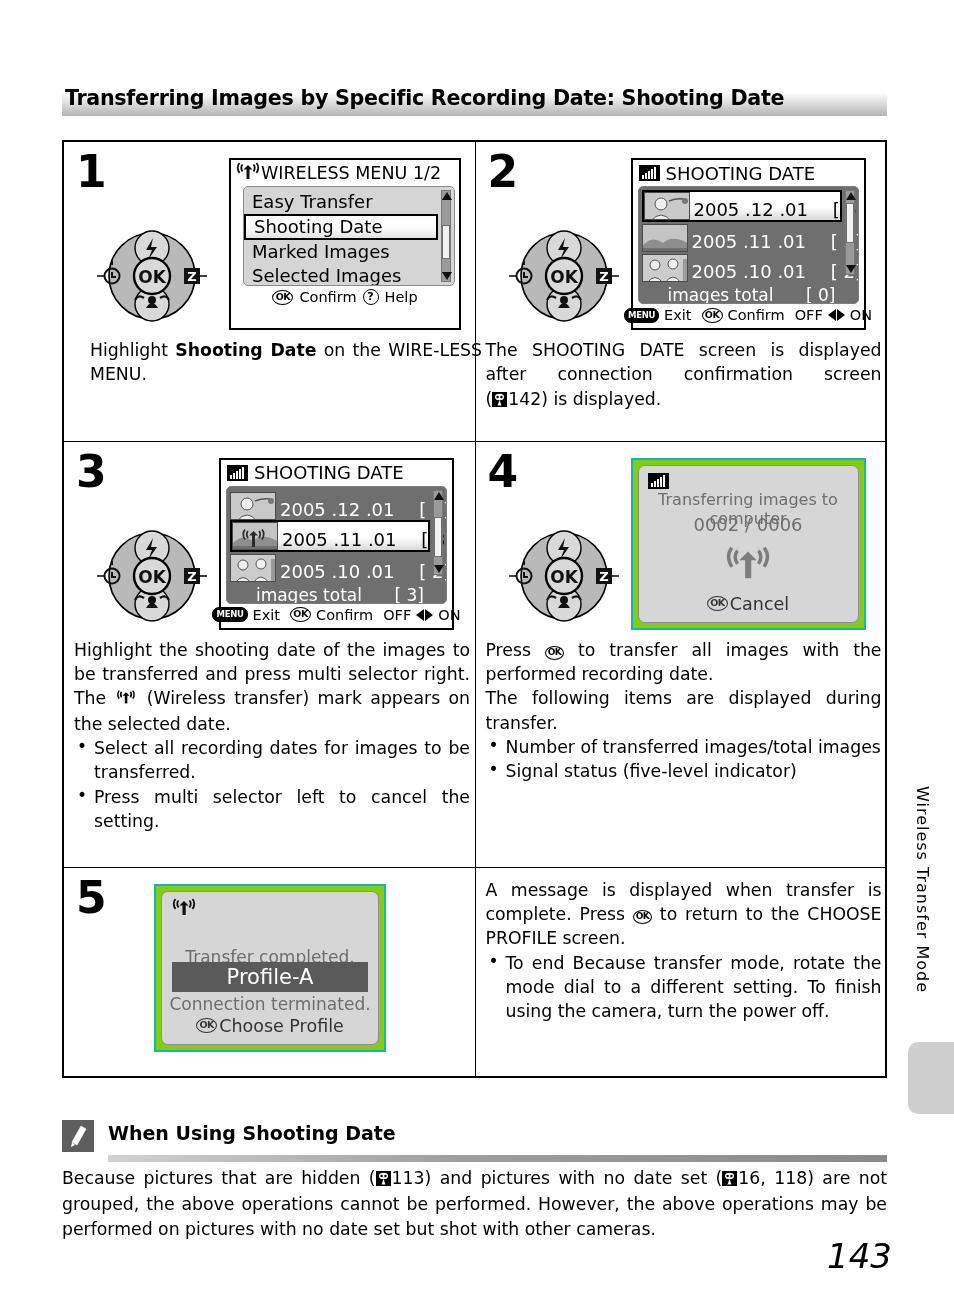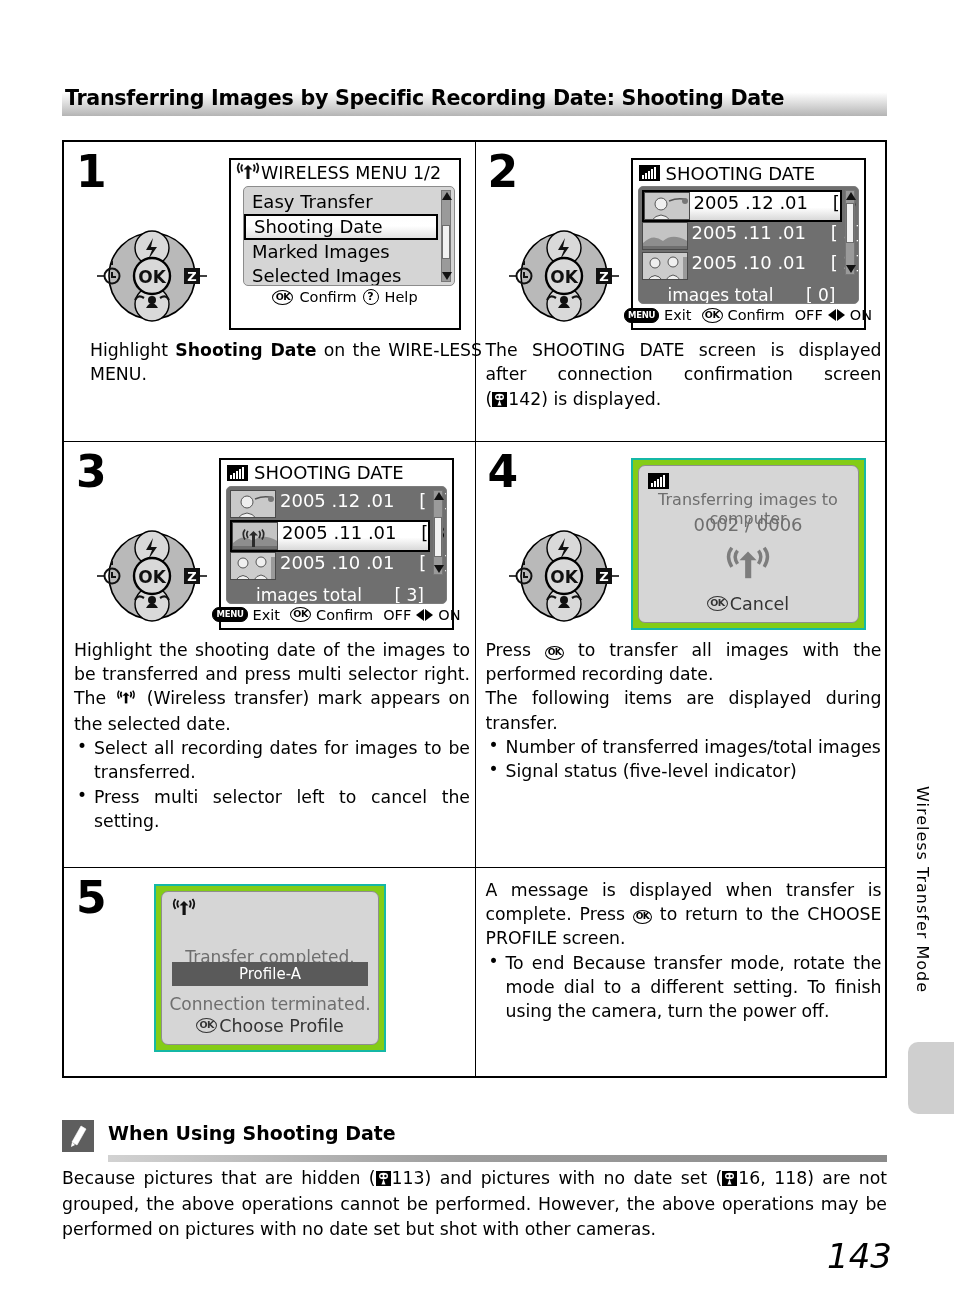--- a/index.html
+++ b/index.html
@@ -240,21 +240,21 @@
     margin: 0 5px;
     border: 1.5px solid #7d7d7d;
     border-radius: 5px;
     background: #6f6f6f;
     position: relative;
     overflow: hidden;
     padding: 3px 0 0 0;
   }
   .date-row {
     height: 30px;
-    display: flex; align-items: flex-start;
+    display: flex; align-items: flex-end;
     margin: 0 16px 0 3px;
     position: relative;
   }
   .date-row .thumb {
     width: 46px; height: 28px; flex: none;
     margin-right: 4px;
     position: relative; overflow: hidden;
     border: 1px solid #4a4a4a;
   }
   .date-row .dtext {
@@ -298,21 +298,21 @@
   .msg-line {
     text-align: center;
     color: #6e6e6e;
     font-size: 17px;
     font-family: "DejaVu Sans", sans-serif;
   }
   .msg-hl {
     background: #5a5a5a;
     color: #ffffff;
     text-align: center;
-    font-size: 15px;
+    font-size: 21px;
     padding: 3px 0;
   }
   .msg-action {
     text-align: center;
     font-size: 17.5px;
     color: #333;
     display: flex; align-items: center; justify-content: center; gap: 2px;
   }
 
   

